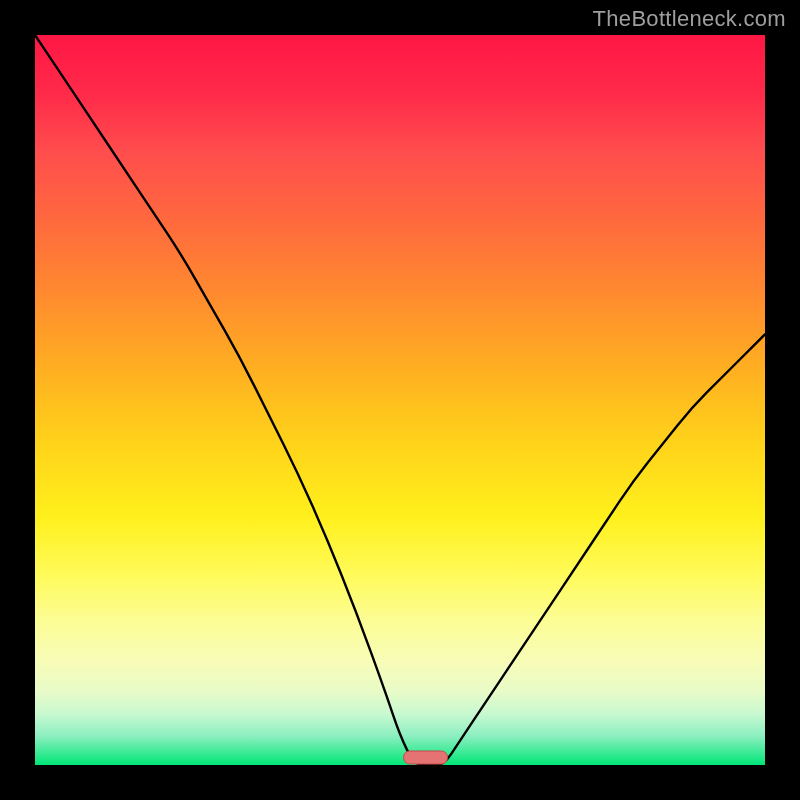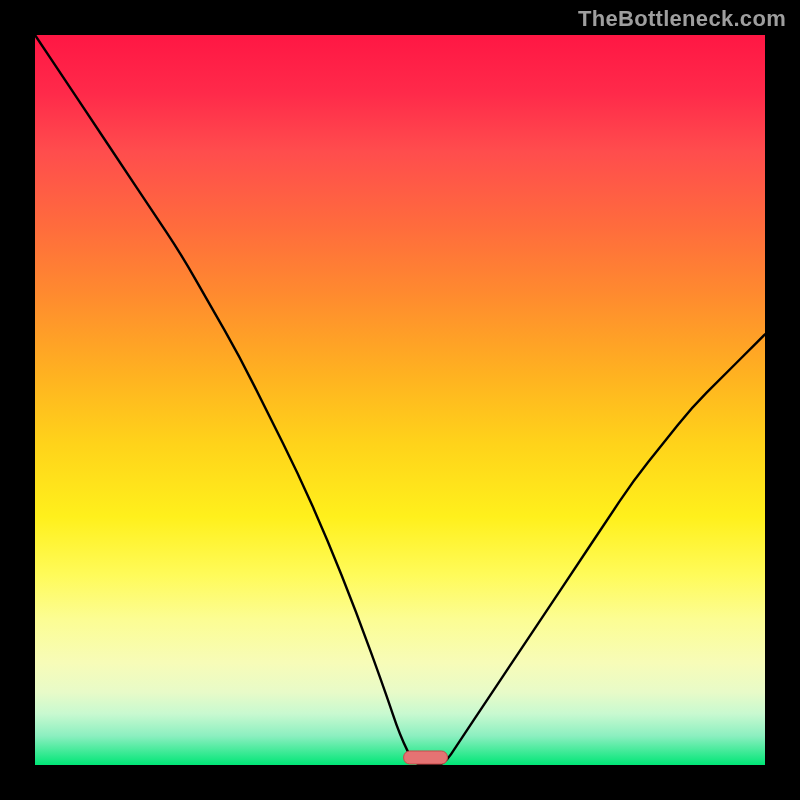--- a/index.html
+++ b/index.html
@@ -53,21 +53,21 @@
     inset: 0;
     width: 100%;
     height: 100%;
   }
   .watermark {
     position: absolute;
     top: 6px;
     right: 14px;
     color: #9e9e9e;
     font-size: 22px;
-    font-weight: 700;
+    font-weight: 400;
     letter-spacing: 0.3px;
     user-select: none;
   }
 </style>
 </head>
 <body>
 
 <div class="frame">
 
   <div class="plot-area">

